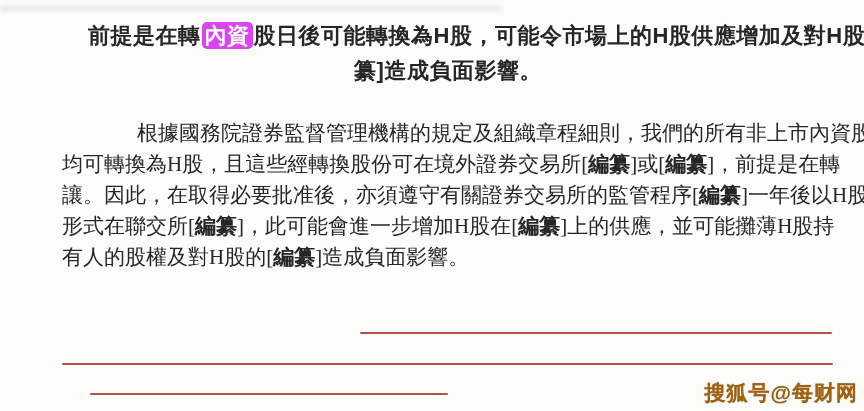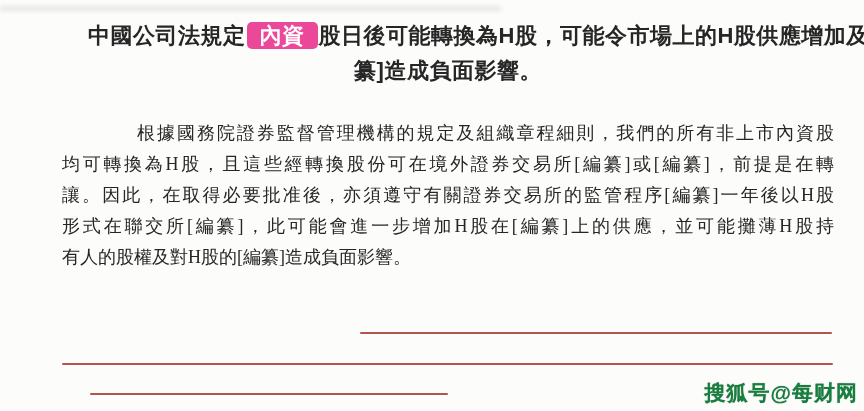--- a/index.html
+++ b/index.html
@@ -30,74 +30,74 @@
     letter-spacing: 0.5px;
   }
   .heading .hline1 {
     text-indent: 26px;
     text-align: justify;
     text-align-last: justify;
     white-space: nowrap;
   }
   .heading .hline2 { text-align: center; }
   .hl {
-    background: #ec4899;
+    background: #d946ef;
     color: #ffffff;
     border-radius: 5px;
-    padding: 1px 13px;
+    padding: 1px 3px;
     margin: 16px 1px;
   }
   .bodytext {
     position: absolute;
     left: 62px; top: 118px;
     width: 772px;
-    font-size: 18px;
+    font-size: 21px;
     line-height: 31px;
   }
   .line {
     height: 31px;
     text-align: justify;
     text-align-last: justify;
     white-space: nowrap;
   }
   .line.first { text-indent: 75px; }
   .line.last {
     text-align: right;
     text-align-last: left;
   }
-  .b { font-weight: normal; margin-top: 44px; }
+  .b { font-weight: bold; margin-top: 44px; }
   .redline {
     position: absolute;
     height: 2px;
     background: #b5534d;
     border-radius: 1px;
   }
   .redline.ul1 { left: 360px; top: 332px; width: 472px; }
   .redline.ul2 { left: 62px;  top: 363px; width: 771px; }
   .redline.ul3 { left: 90px;  top: 393px; width: 358px; }
   .watermark {
     position: absolute;
     right: 6px; bottom: 4px;
     font-family: "Liberation Sans", "DejaVu Sans", sans-serif;
     font-weight: 900;
     font-size: 21px;
     letter-spacing: 1px;
-    color: #15803d;
+    color: #a16207;
     text-shadow: 1px 1px 0 rgba(255,255,255,0.45), 0 0 1px rgba(0,0,0,0.6);
   }
 </style>
 </head>
 <body>
 
 <div class="page">
   <div class="scan-smudge"></div>
 
   <div class="heading">
     <div class="hline1">
-      <span>中國公司法規定</span><span class="hl">內資</span><span>股日後可能轉換為H股，可能令市場上的H股供應增加及對H股[編</span>
+      <span>前提是在轉</span><span class="hl">內資</span><span>股日後可能轉換為H股，可能令市場上的H股供應增加及對H股[編</span>
     </div>
     <div class="hline2">
       <span>纂]造成負面影響。</span>
     </div>
   </div>
 
   <div class="bodytext">
     <div class="line first">
       <span>根據國務院證券監督管理機構的規定及組織章程細則，我們的所有非上市內資股</span>
     </div>

